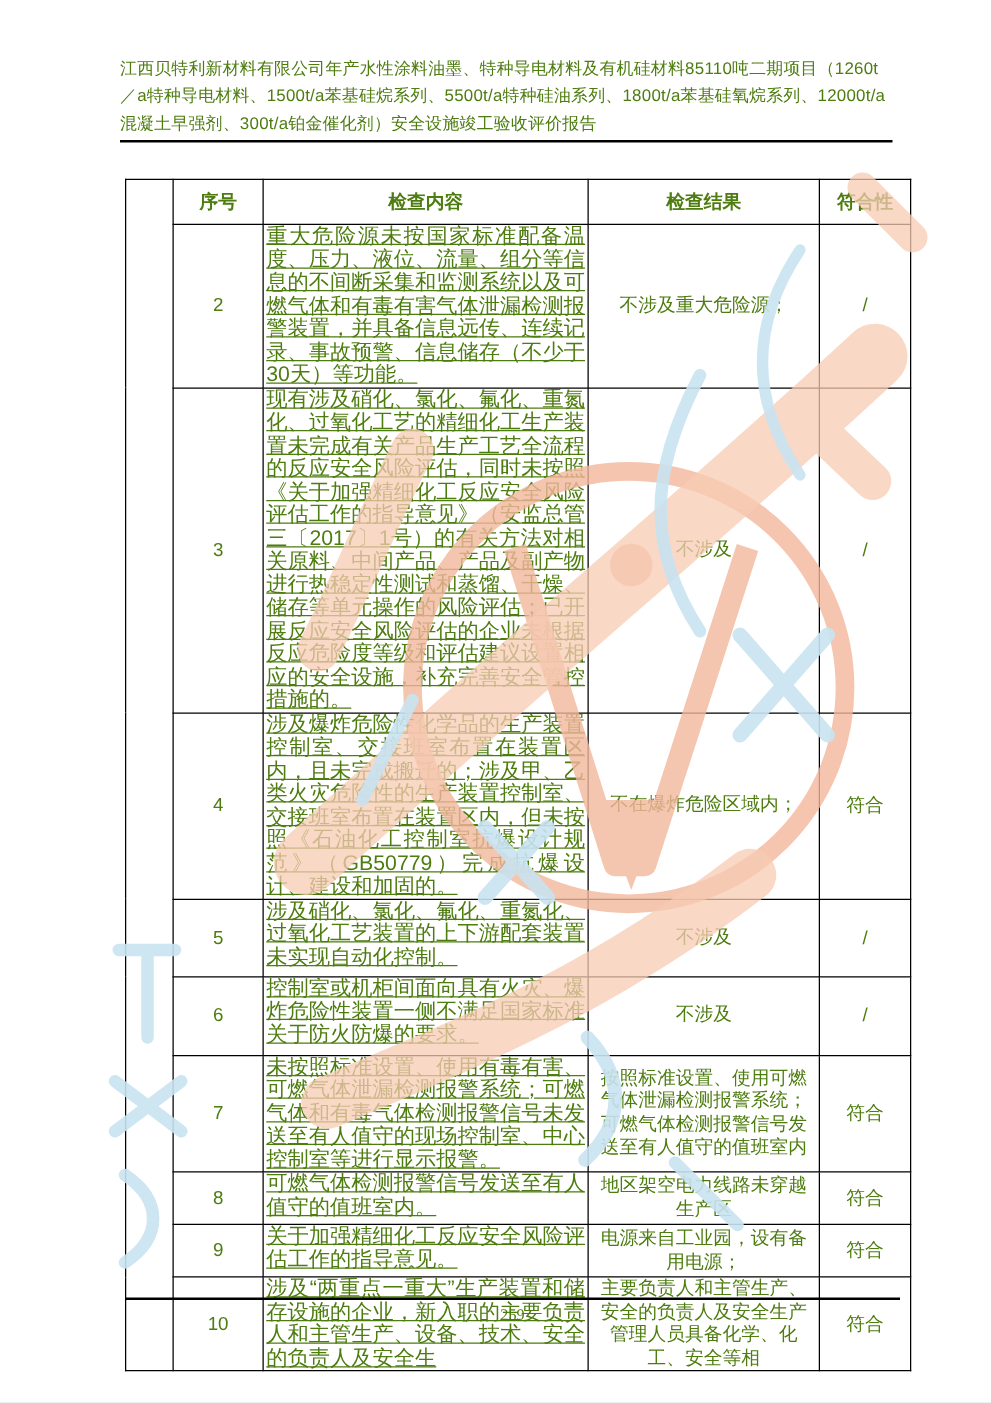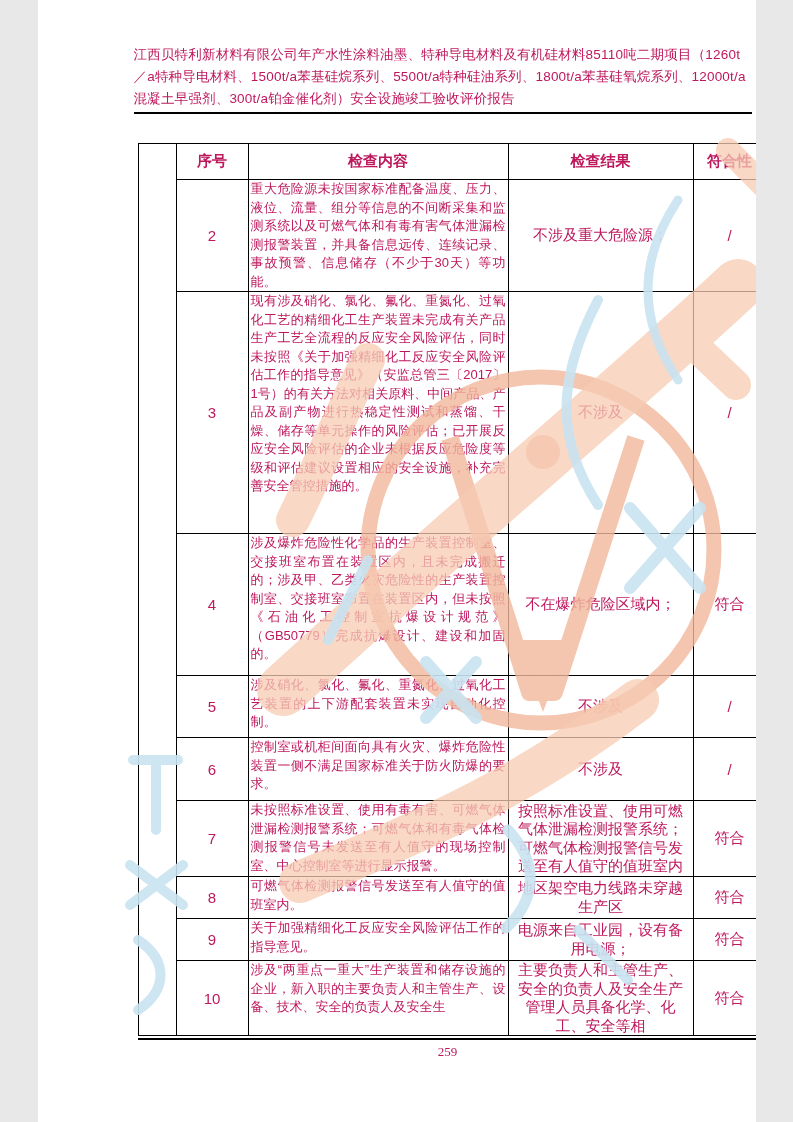--- a/index.html
+++ b/index.html
@@ -1,19 +1,19 @@
 <!DOCTYPE html>
 <html style="--stamp: #f2b79c; --stampfill: #f7cbb3; --accent: #c9e3f1;"><head>
 <meta charset="utf-8">
 <style>
   html,body { margin:0; padding:0; background:#e8e8e8; }
   .page {
-    position:relative; width:718px; height:1122px; margin:0 auto;
+    position:relative; width:793px; height:1122px; margin:0 auto;
     background:#ffffff; overflow:hidden;
-    font-family:"Liberation Sans", sans-serif; color:#be185d;
+    font-family:"Liberation Sans", sans-serif; color:#4d7c0f;
   }
   
   .doc-header {
     position:absolute; left:96px; top:44px; width:618px;
     font-size:13.5px; line-height:22px; letter-spacing:0.2px;
     border-bottom:2px solid #000; padding-bottom:2px; min-height:66px;
   }
   .doc-number { position:absolute; right:0; bottom:2px; font-weight:bold; background:#fff; padding-left:6px; }
   
   table.report-table {
@@ -25,21 +25,21 @@
   tr.hdr   { height:36px; }
   tr.h112  { height:112px; }
   tr.h242  { height:242px; }
   tr.h142  { height:142px; }
   tr.h62   { height:62px;  }
   tr.h63   { height:63px;  }
   tr.h76   { height:76px;  }
   tr.h42   { height:42px;  }
   tr.h62b  { height:62px;  }
   .c-no   { text-align:center; vertical-align:middle; font-size:15px; }
-  .c-content { font-size:13px; line-height:18.5px; vertical-align:top; padding:0 2px; text-align:justify; }
+  .c-content { font-size:17px; line-height:18.5px; vertical-align:top; padding:0 2px; text-align:justify;text-decoration:underline; }
   .c-result  { font-size:15px; line-height:18.5px; vertical-align:middle; padding:0 3px; text-align:center; }
   .c-comp    { text-align:center; vertical-align:middle; font-size:15px; }
   .c-margin  { border-top:1.5px solid #000; border-bottom:1.5px solid #000; }
   
   .footer-line { position:absolute; left:100px; top:1038px; width:620px; border-top:2px solid #000; }
   .page-number {
     position:absolute; left:100px; top:1044px; width:620px; text-align:center;
     font-size:13px; font-family:"Liberation Serif", serif;
   }
   

